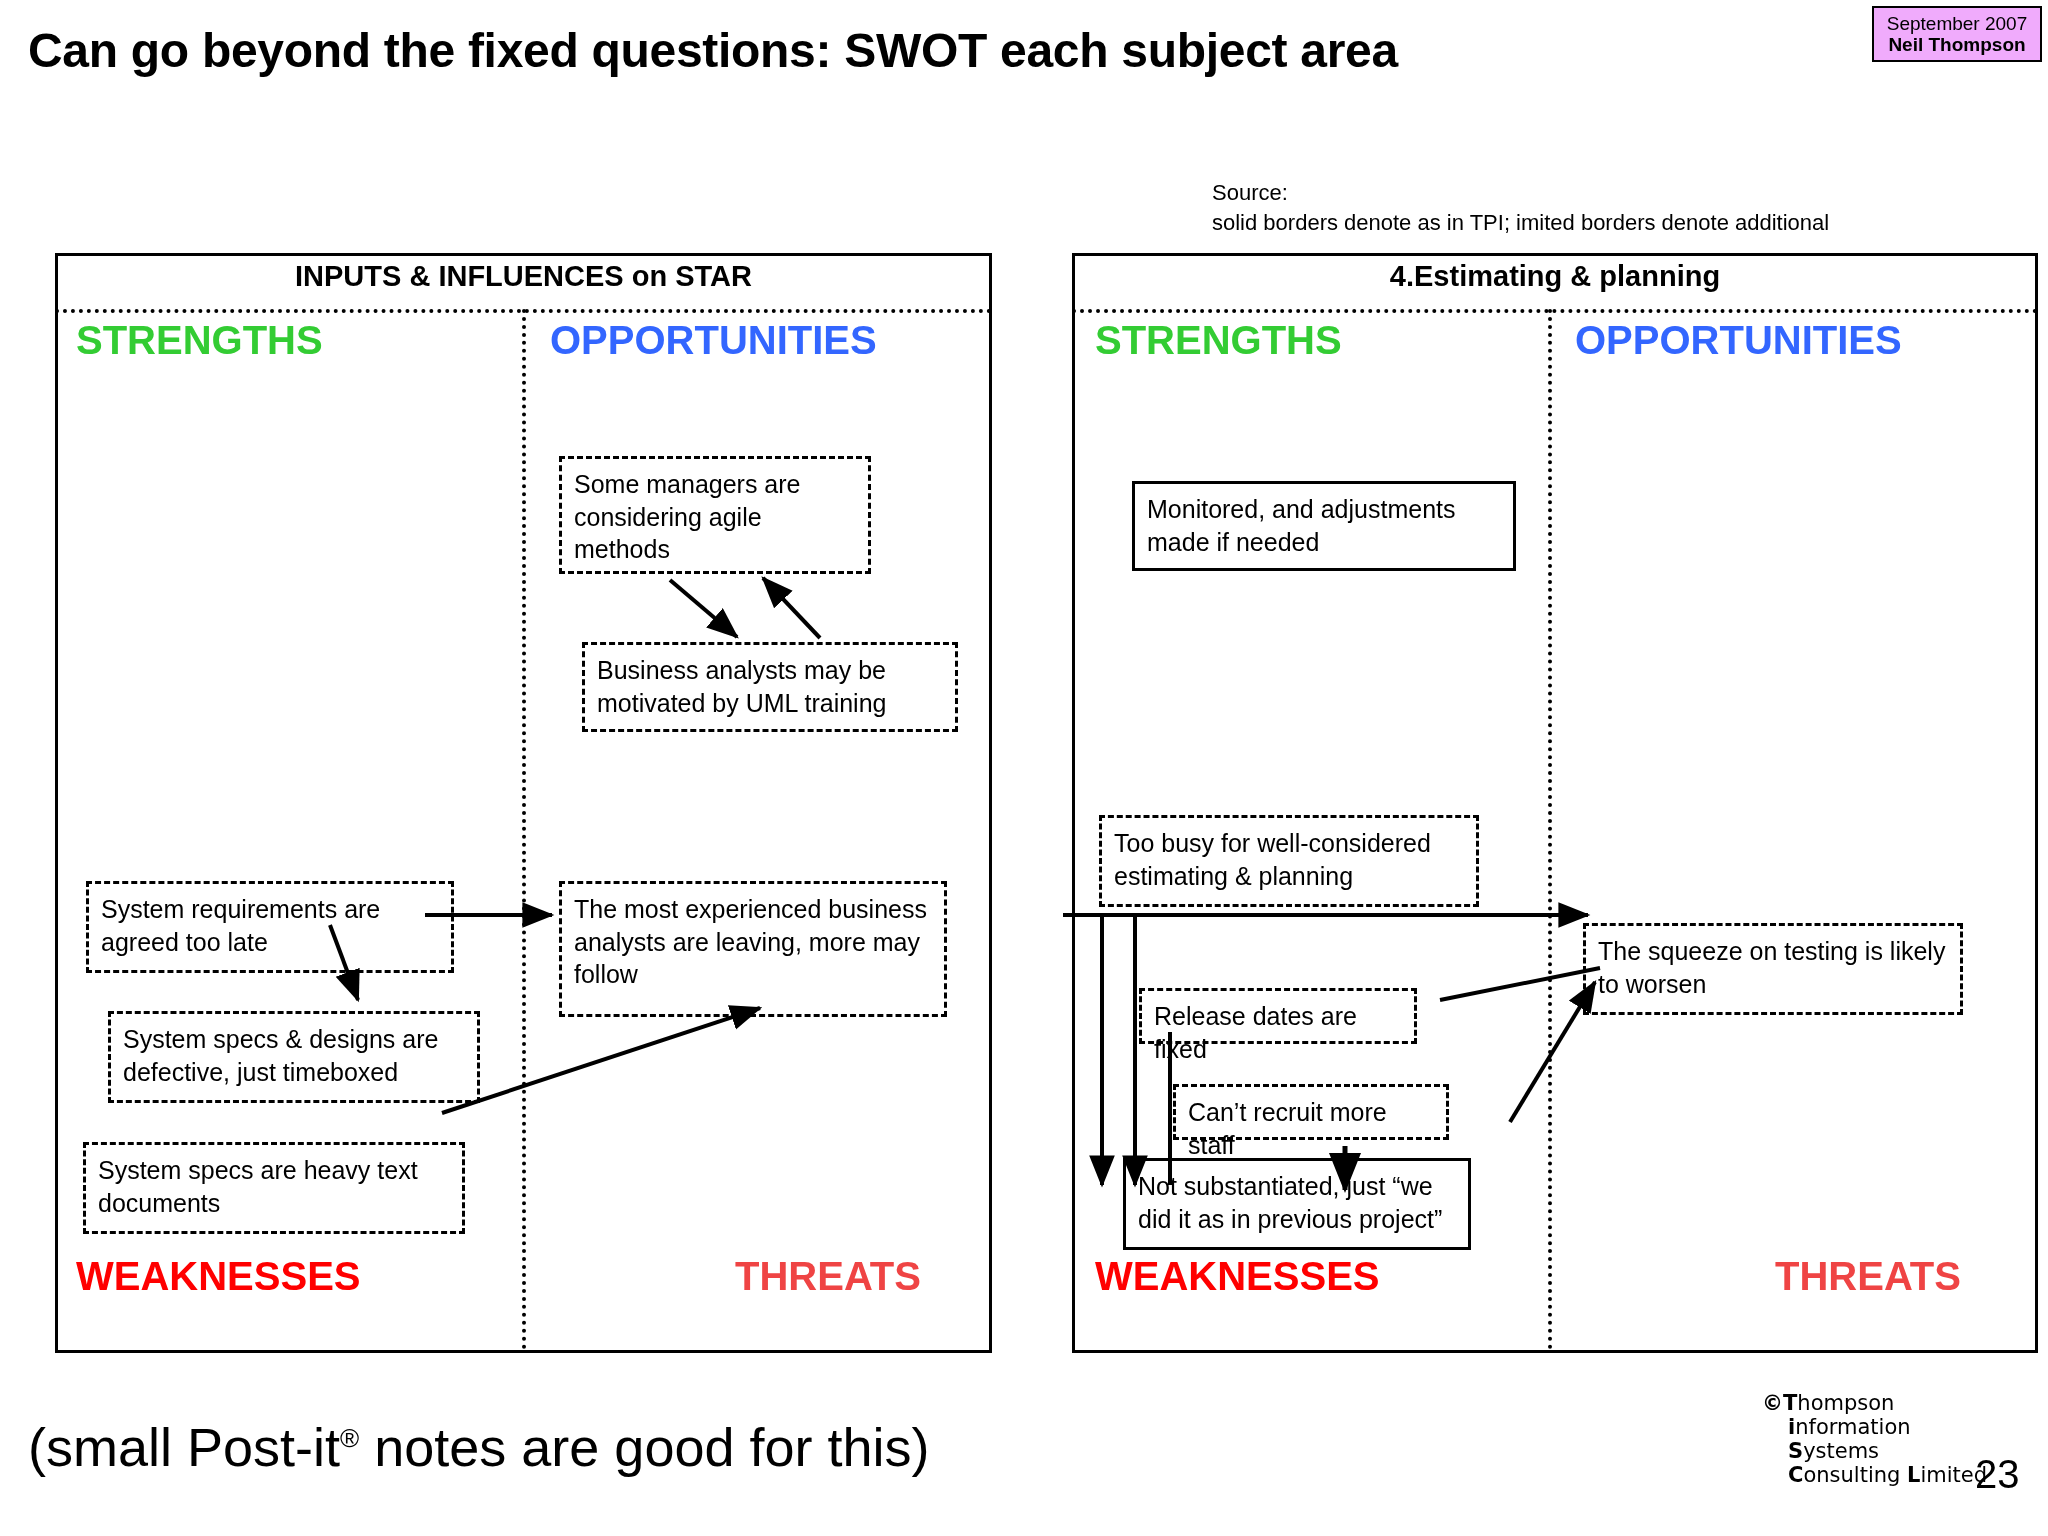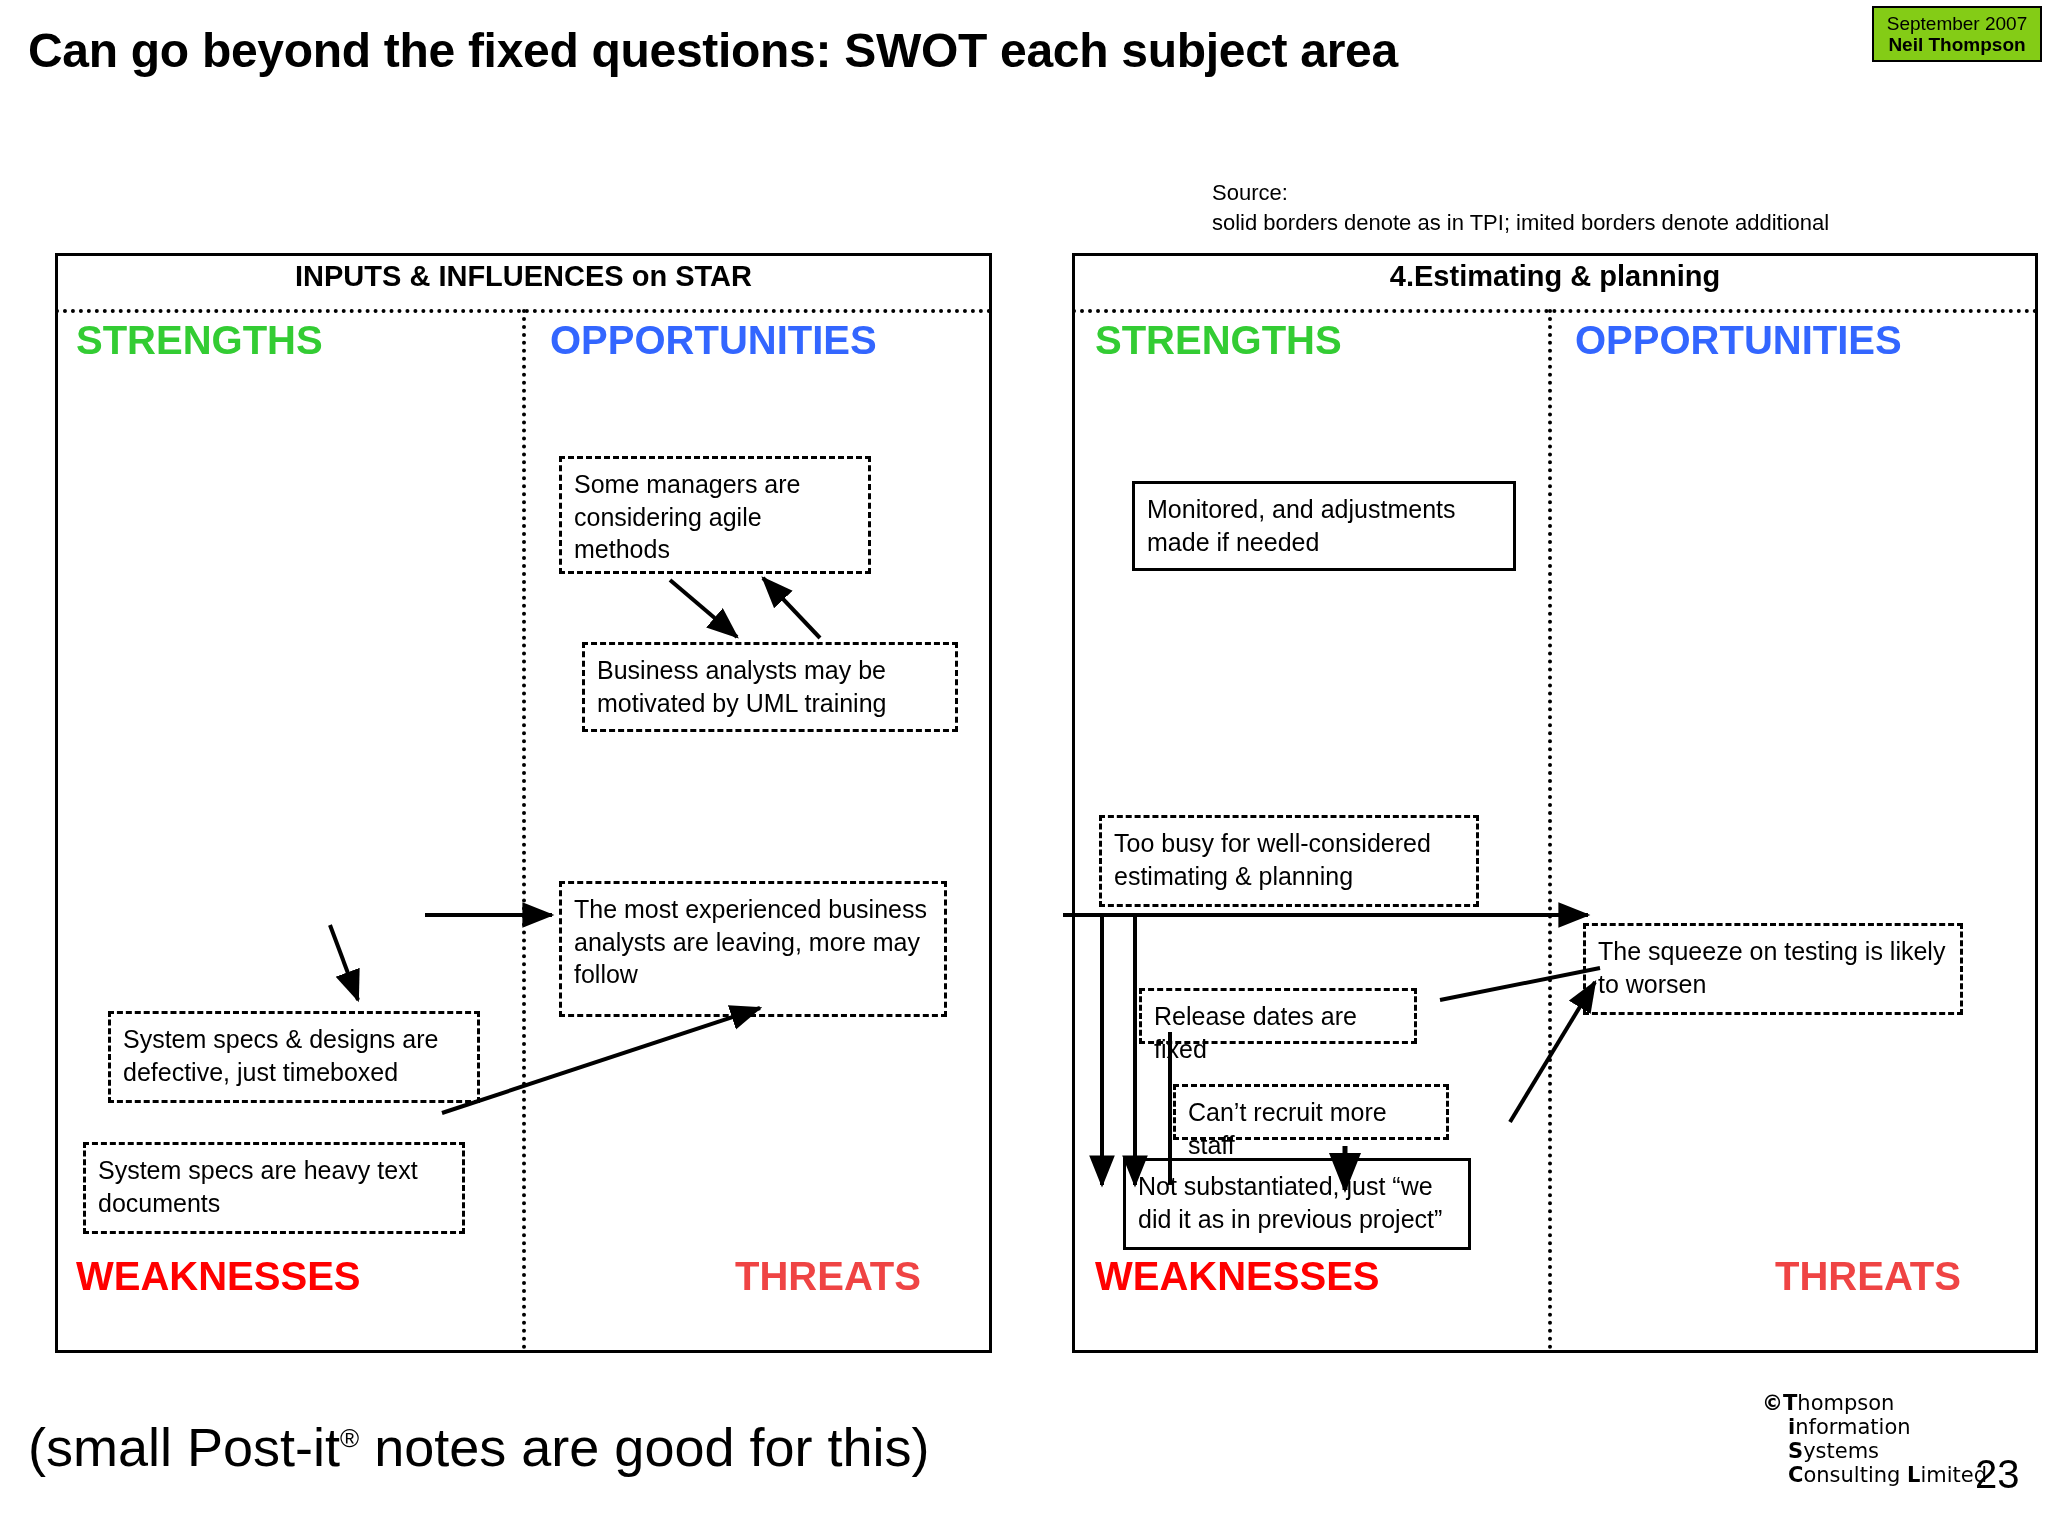--- a/index.html
+++ b/index.html
@@ -6,21 +6,21 @@
   body{
     width:2048px;height:1536px;background:#ffffff;
     font-family:"Liberation Sans",sans-serif;
     color:#000;overflow:hidden;position:relative;
   }
   .slide{position:absolute;inset:0;}
 
   
   .datebox{
     position:absolute;left:1872px;top:6px;width:166px;height:52px;
-    border:2px solid #000;background:#84cc16;
+    border:2px solid #000;background:#f0abfc;
     display:flex;flex-direction:column;align-items:center;justify-content:center;
     line-height:1.12;
   }
   .datebox .d1{font-size:19px;}
   .datebox .d2{font-size:19px;font-weight:bold;}
 
   .title{
     position:absolute;left:28px;top:22px;width:1700px;
     font-size:48px;font-weight:bold;line-height:1.22;
     letter-spacing:-0.3px;
@@ -111,20 +111,21 @@
     <div class="vdiv"></div>
 
     <div class="qlabel q-str" style="left:18px;top:64px;">STRENGTHS</div>
     <div class="qlabel q-opp" style="left:492px;top:64px;">OPPORTUNITIES</div>
     <div class="qlabel q-wea" style="left:18px;top:1000px;">WEAKNESSES</div>
     <div class="qlabel q-thr" style="left:677px;top:1000px;">THREATS</div>
 
     <div class="note dashed" style="left:501px;width:312px;top:200px;height:118px;">Some managers are considering agile methods</div>
     <div class="note dashed" style="left:524px;width:376px;top:386px;height:90px;">Business analysts may be motivated by UML training</div>
 
+    <div class="note dashed" style="left:28px;width:368px;top:625px;height:92px;">System requirements are agreed too late</div>
     <div class="note dashed" style="left:50px;width:372px;top:755px;height:92px;">System specs &amp; designs are defective, just timeboxed</div>
     <div class="note dashed" style="left:25px;width:382px;top:886px;height:92px;">System specs are heavy text documents</div>
 
     <div class="note dashed" style="left:501px;width:388px;top:625px;height:136px;">The most experienced business analysts are leaving, more may follow</div>
   </div>
 
   <div class="panel" id="panel-right">
     <div class="panel-title">4.Estimating &amp; planning</div>
     <div class="hdiv"></div>
     <div class="vdiv"></div>

